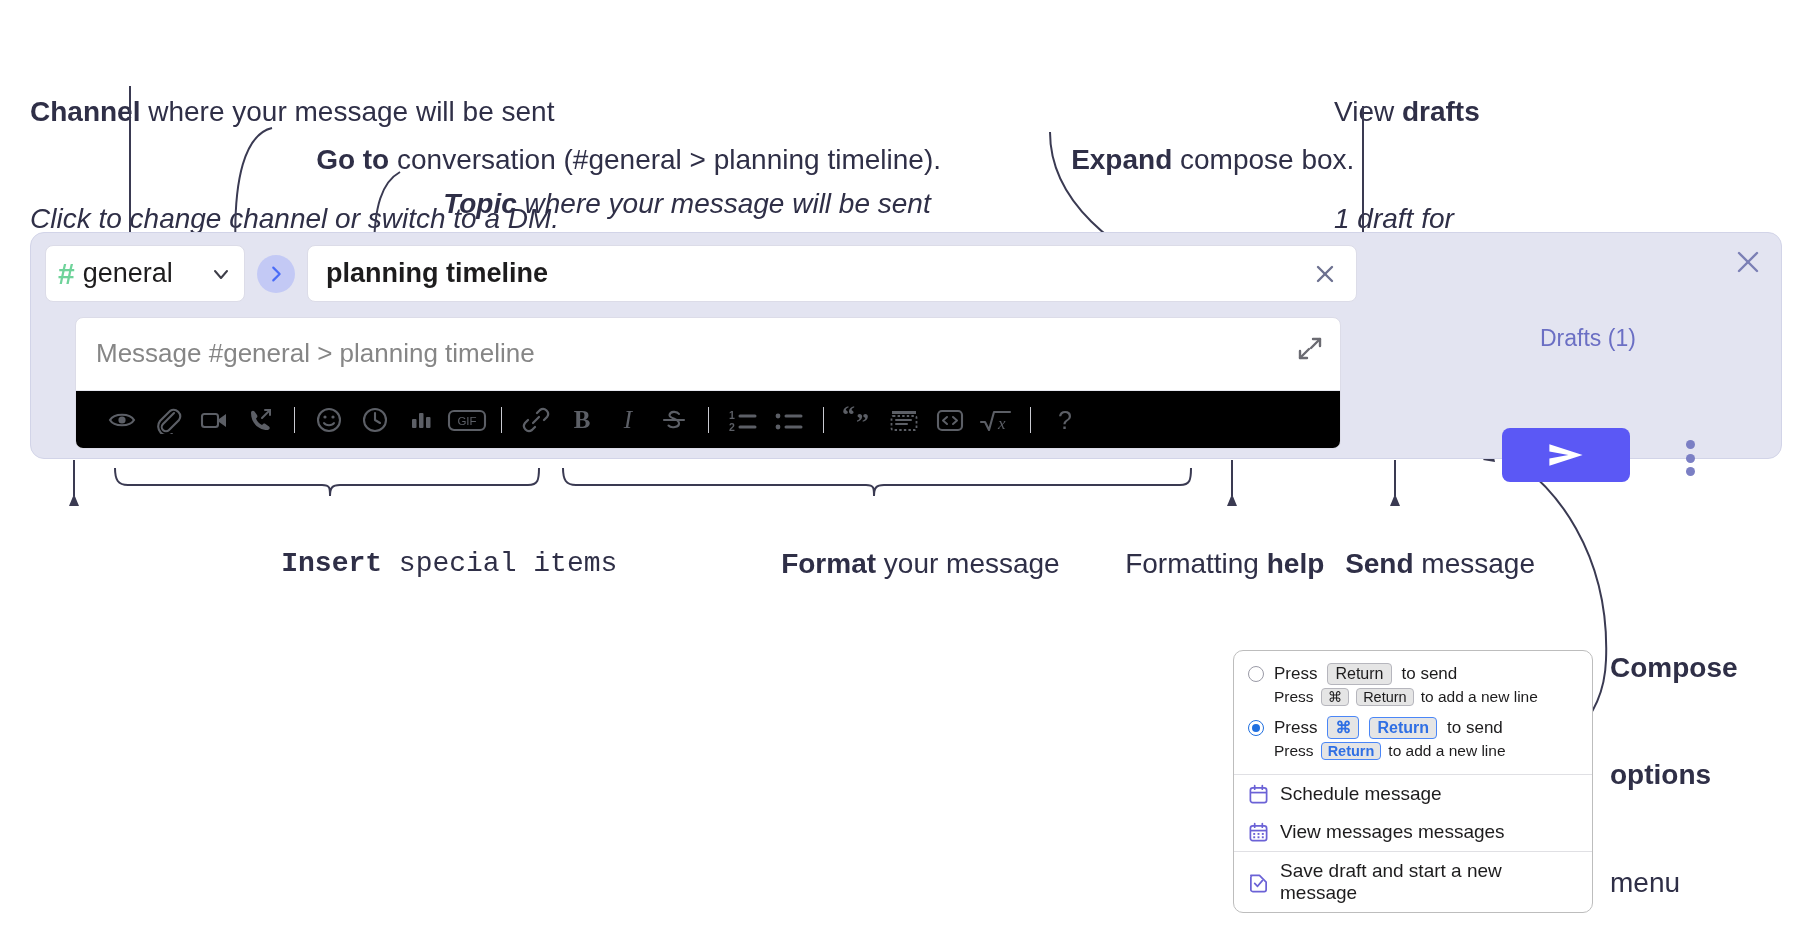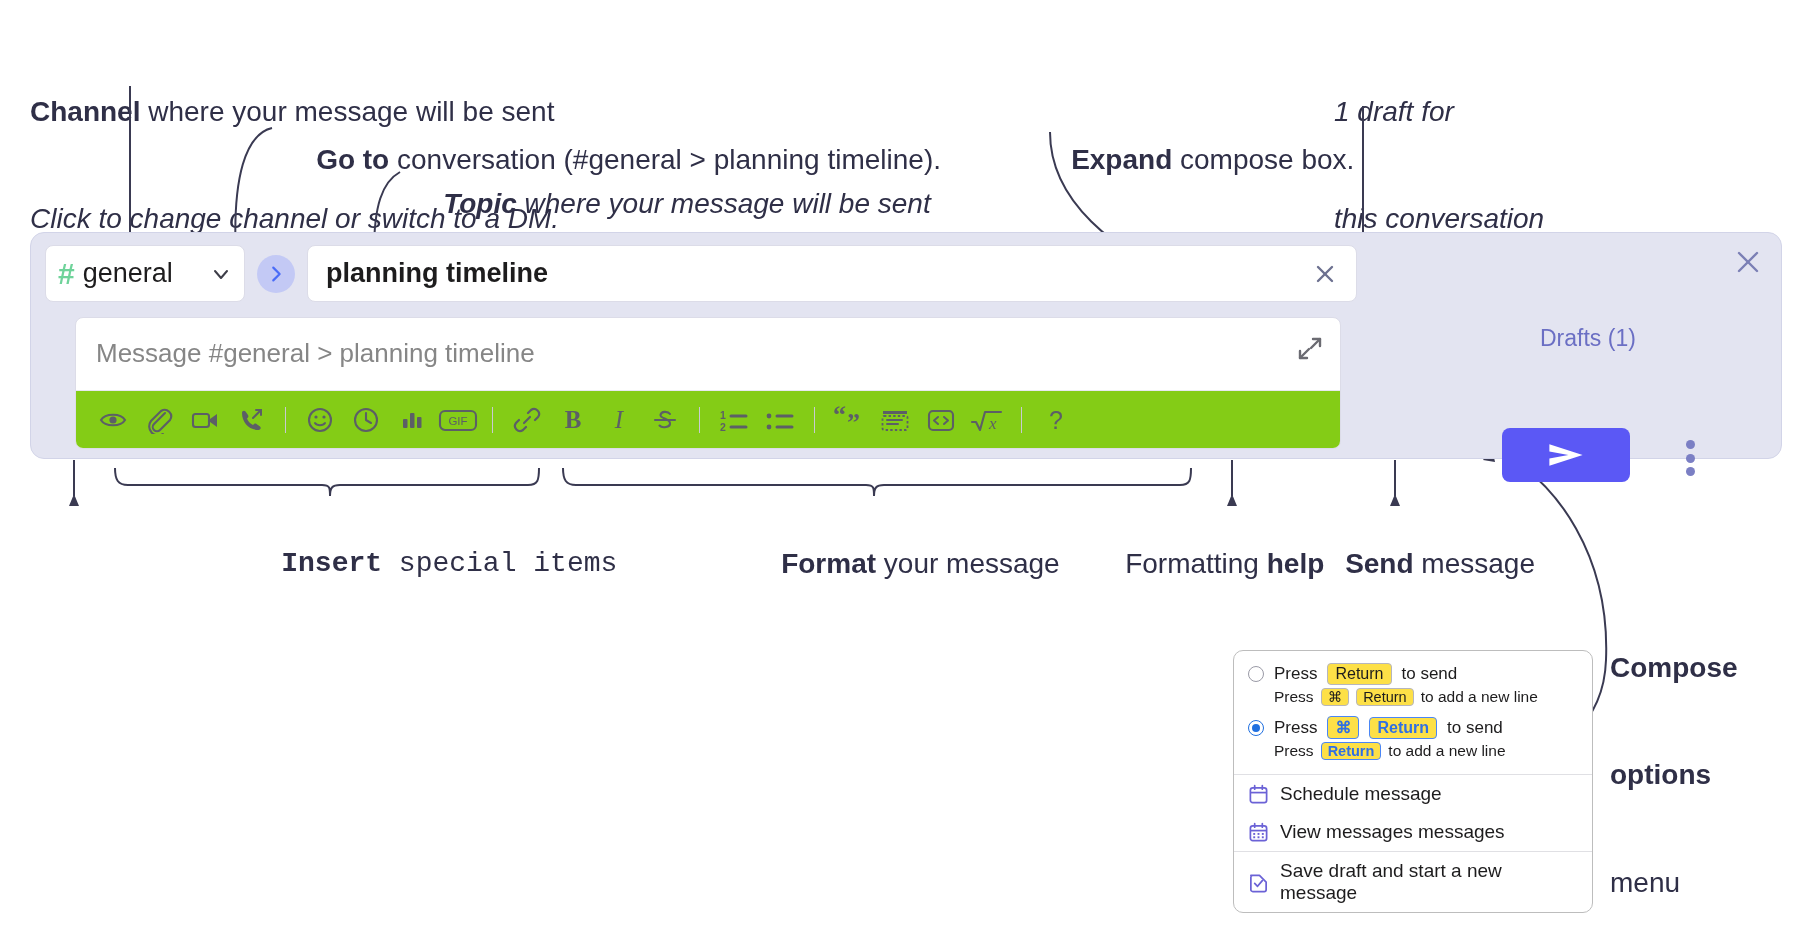--- a/index.html
+++ b/index.html
@@ -53,22 +53,22 @@
   
   .msg-box{
     position:absolute;left:44px;top:84px;width:1266px;height:132px;
     background:#fff;border:1px solid #dcdce8;border-radius:8px;box-sizing:border-box;overflow:hidden;
   }
   .msg-placeholder{
     position:absolute;left:20px;top:20px;font-size:26px;color:#868686;
   }
   .expand-btn{position:absolute;right:14px;top:16px;width:30px;height:30px;cursor:pointer;}
   .toolbar{
-    position:absolute;left:0;right:0;bottom:0;height:58px;background:#84cc16;
-    border-top:1px solid #e7e8ef;display:flex;align-items:center;padding-left:14px;box-sizing:border-box;
+    position:absolute;left:0;right:0;bottom:0;height:58px;background:#000000;
+    border-top:1px solid #e7e8ef;display:flex;align-items:center;padding-left:23px;box-sizing:border-box;
   }
   .tb-item{width:46px;height:46px;display:flex;align-items:center;justify-content:center;cursor:pointer;color:#5c5f66;}
   .tb-sep{width:1px;height:26px;background:#c9cad1;margin:0 11px;}
 
   
   .send-btn{
     position:absolute;left:1502px;top:428px;width:128px;height:54px;background:#5b58f5;
     border-radius:8px;display:flex;align-items:center;justify-content:center;cursor:pointer;
   }
   .kebab{position:absolute;left:1676px;top:437px;width:28px;height:42px;cursor:pointer;
@@ -84,21 +84,21 @@
     background:#fff;border:1px solid #bdbdbd;border-radius:10px;
     box-sizing:border-box;font-size:17px;color:#1d1c1d;
   }
   .menu-sec{padding:10px 14px 10px 14px;}
   .menu-row{display:flex;align-items:center;gap:10px;margin:2px 0;}
   .radio{width:16px;height:16px;border-radius:50%;border:1.6px solid #9a9aa6;box-sizing:border-box;flex:none;}
   .radio.on{border-color:#1f6fe0;position:relative;}
   .radio.on::after{content:"";position:absolute;left:3px;top:3px;width:8px;height:8px;border-radius:50%;background:#1f6fe0;}
   .kbd{
     display:inline-flex;align-items:center;justify-content:center;
-    border:1px solid #b6b6bd;border-radius:4px;padding:1px 7px;font-size:16px;color:#1d1c1d;background:#fde047;
+    border:1px solid #b6b6bd;border-radius:4px;padding:1px 7px;font-size:16px;color:#1d1c1d;background:#e5e5e5;
   }
   .kbd.blue{border-color:#4a86f7;color:#2f6fe4;font-weight:bold;}
   .sub{display:flex;align-items:center;gap:7px;margin:3px 0 4px 26px;font-size:15.5px;color:#1d1c1d;}
   .sub .kbd{font-size:14.5px;padding:0 6px;}
   .menu-div{height:1px;background:#e0e0e4;}
   .menu-item{display:flex;align-items:center;gap:11px;padding:8px 14px;font-size:19px;cursor:pointer;}
   .mi-icon{width:21px;height:21px;flex:none;}
 </style>
 </head>
 <body>
@@ -116,20 +116,21 @@
 
   <div class="anno a-size-lg" style="left:412px;top:150px;font-style:italic;">
     <b>Topic</b><span> where your message will be sent</span>
   </div>
 
   <div class="anno a-size-lg" style="left:1040px;top:106px;">
     <b>Expand</b><span> compose box.</span>
   </div>
 
   <div class="anno a-size-lg" style="left:1334px;top:22px;">
+    <div><span>View </span><b>drafts</b></div>
     <div><i>1 draft for</i></div>
     <div><i>this conversation</i></div>
   </div>
 
 
   <div class="anno a-size-lg" style="left:214px;top:510px;font-family:Liberation Mono, monospace;">
     <b>Insert</b><span> special items</span>
   </div>
 
   <div class="anno a-size-lg" style="left:750px;top:510px;">

